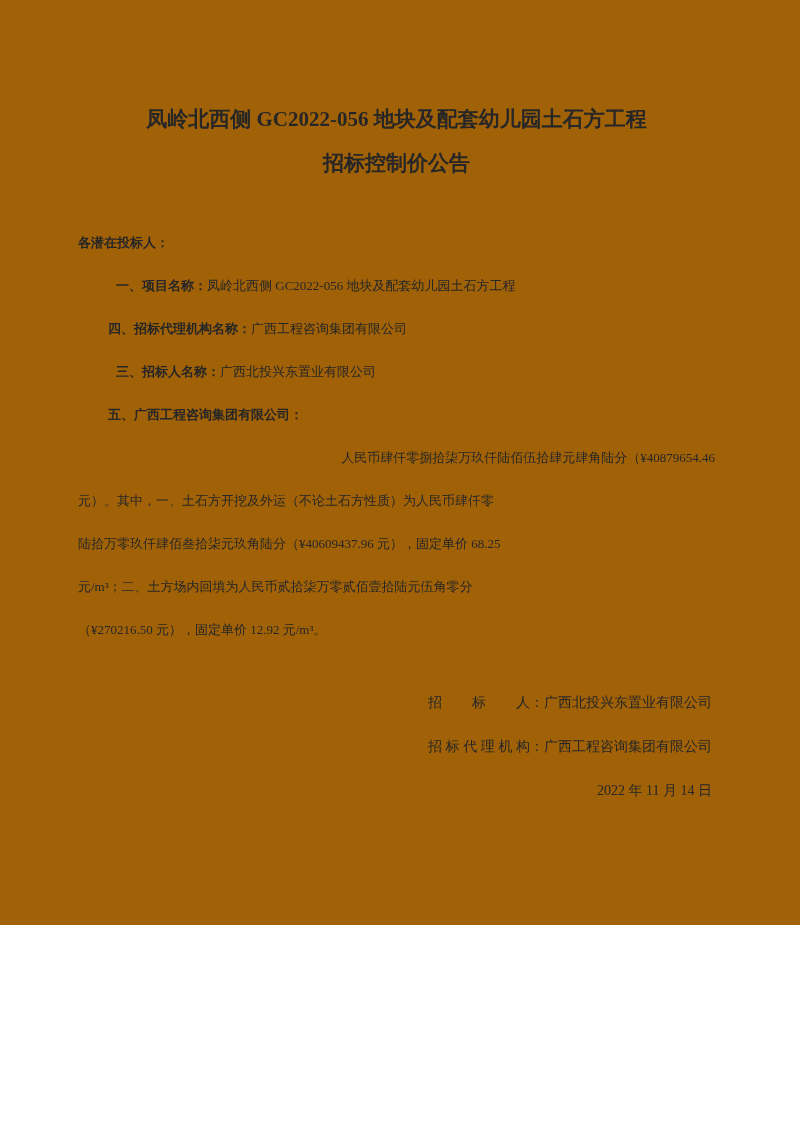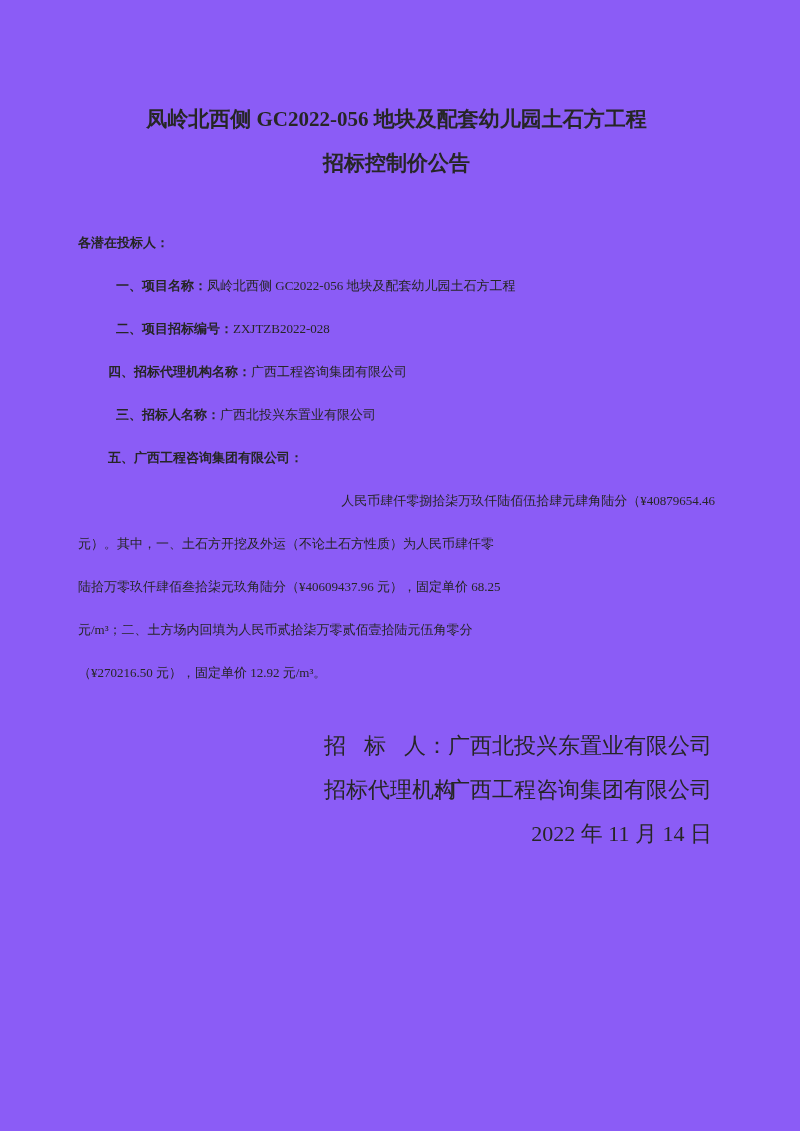--- a/index.html
+++ b/index.html
@@ -4,22 +4,22 @@
 <style>
   * { margin: 0; padding: 0; box-sizing: border-box; }
   html, body { background: #ffffff; }
   body {
     font-family: "Liberation Serif", "DejaVu Serif", serif;
     color: #262626;
   }
   .page {
     position: relative;
     width: 800px;
-    height: 1131px;
-    background: #8b5cf6;
+    height: 925px;
+    background: #a16207;
     padding: 97px 85px 0 78px;
     overflow: hidden;
   }
   .title-line {
     font-size: 21px;
     font-weight: bold;
     line-height: 44px;
     text-align: center;
     white-space: nowrap;
   }
@@ -28,21 +28,21 @@
   .line {
     font-size: 13px;
     line-height: 43px;
     white-space: nowrap;
   }
   .bold { font-weight: bold; }
   .indent-a { padding-left: 38px; }   
   .indent-b { padding-left: 30px; }   
   .para-first { padding-left: 55px; text-align: right; } 
   .sig-line {
-    font-size: 22px;
+    font-size: 14px;
     line-height: 44px;
     text-align: right;
     white-space: nowrap;
     padding-right: 3px;
   }
   .label-justify {
     display: inline-block;
     width: 102px;               
     text-align: justify;
     text-align-last: justify;
@@ -56,23 +56,20 @@
 
   <div class="title-line">凤岭北西侧 GC2022-056 地块及配套幼儿园土石方工程</div>
   <div class="title-line">招标控制价公告</div>
 
   <div class="gap-after-title"></div>
 
   <div class="line bold">各潜在投标人：</div>
 
   <div class="line indent-a">
     <span class="bold">一、项目名称：</span><span>凤岭北西侧 GC2022-056 地块及配套幼儿园土石方工程</span>
-  </div>
-  <div class="line indent-a">
-    <span class="bold">二、项目招标编号：</span><span>ZXJTZB2022-028</span>
   </div>
   <div class="line indent-b">
     <span class="bold">四、招标代理机构名称：</span><span>广西工程咨询集团有限公司</span>
   </div>
   <div class="line indent-a">
     <span class="bold">三、招标人名称：</span><span>广西北投兴东置业有限公司</span>
   </div>
   <div class="line indent-b">
     <span class="bold">五、广西工程咨询集团有限公司：</span><span></span>
   </div>

